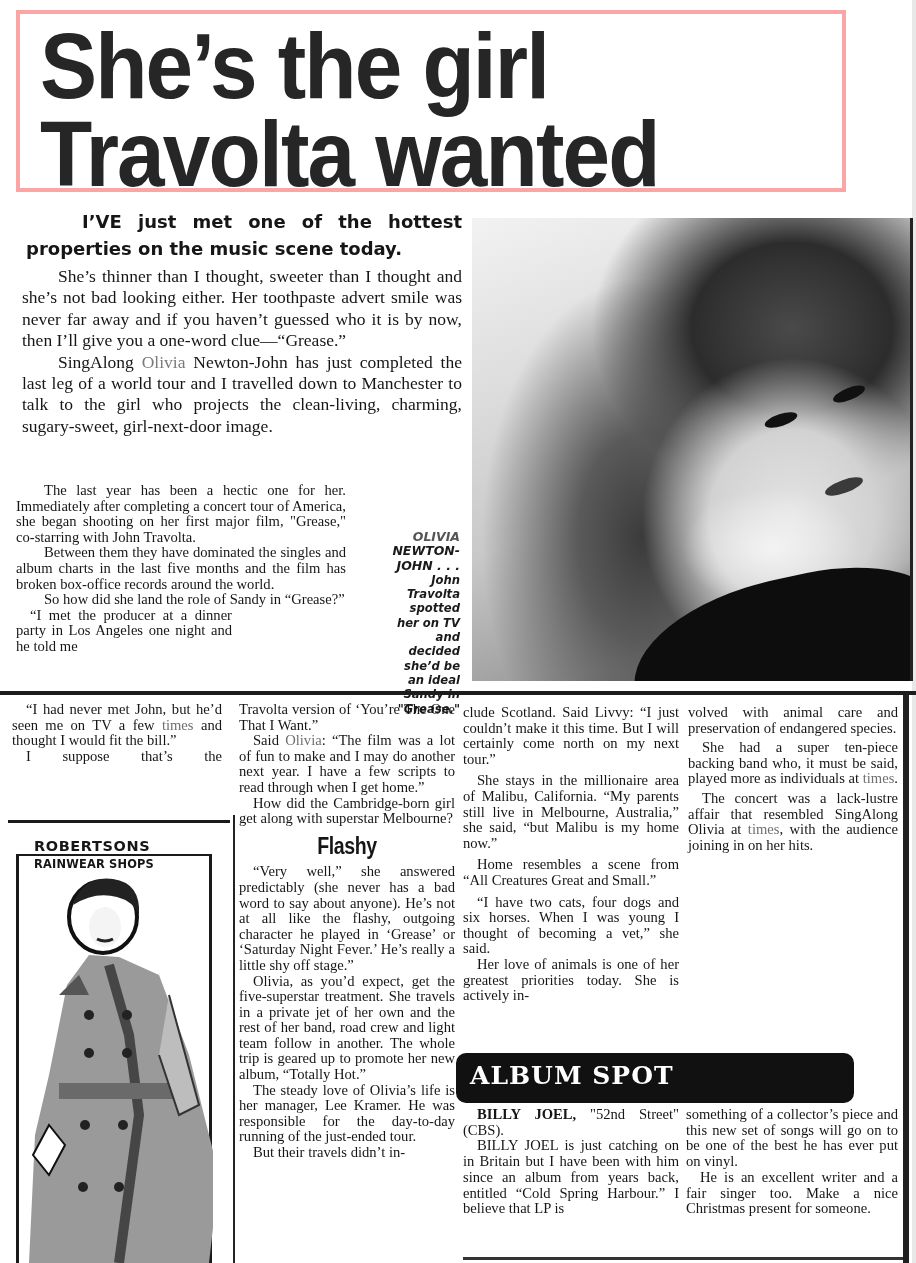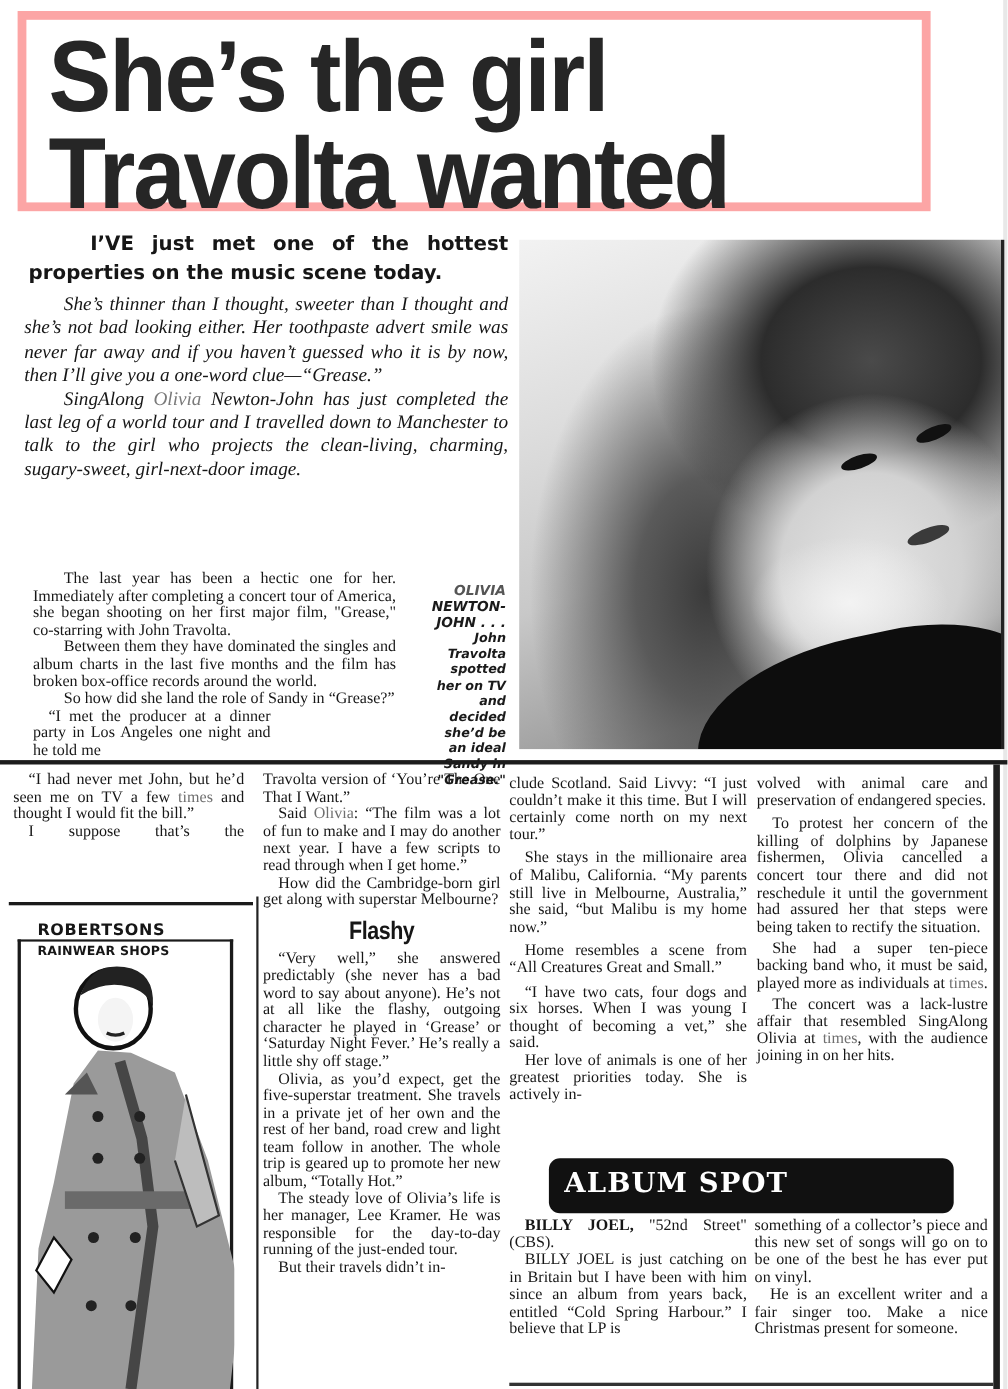--- a/index.html
+++ b/index.html
@@ -1,21 +1,21 @@
 <!DOCTYPE html>
 <html><head>
   <meta charset="utf-8">
   <style>
     * { box-sizing: border-box; margin: 0; padding: 0; }
     html, body { width: 916px; height: 1263px; background: #fff; overflow: hidden; }
     body { position: relative; font-family: "Liberation Serif", "DejaVu Serif", serif; color: #161616; }
 
     .headline-box {
       position: absolute; left: 16px; top: 10px; width: 830px; height: 182px;
-      border: 8px solid #fca5a5; background: #fff;
+      border: 4px solid #fca5a5; background: #fff;
     }
     .headline-line {
       position: absolute; left: 20px; font-family: "Liberation Sans", "DejaVu Sans", sans-serif;
       font-weight: bold; font-size: 92px; line-height: 1; color: #262626;
       letter-spacing: -2px; transform: scaleX(0.93); transform-origin: left top;
       white-space: nowrap;
     }
     .hl1 { top: 6px; }
     .hl2 { top: 94px; }
 
@@ -25,26 +25,26 @@
       position: absolute; left: 26px; top: 208px; width: 436px;
       font-family: "DejaVu Sans", "Liberation Sans", sans-serif; font-weight: bold;
       font-size: 18px; line-height: 27px; text-align: justify; text-align-last: left;
     }
     .intro-first { text-indent: 48px; }
 
     .body-large {
       position: absolute; left: 22px; top: 264px; width: 440px;
       font-size: 17.5px; line-height: 21.4px; text-align: justify;
     }
-    .body-large p { text-indent: 36px; font-style: italic; }
+    .body-large p { text-indent: 36px; }
     .body-large .grey { color: #7a7a7a; }
 
     .body-small {
-      position: absolute; left: 30px; top: 483px; width: 330px;
-      font-size: 14.6px; line-height: 15.6px; text-align: justify; margin-top: 36px;
+      position: absolute; left: 16px; top: 483px; width: 330px;
+      font-size: 14.6px; line-height: 15.6px; text-align: justify;
     }
     .body-small p { text-indent: 28px; }
     .narrow { width: 216px; }
 
     .caption {
       position: absolute; left: 384px; top: 530px; width: 76px; text-align: right;
       font-family: "DejaVu Sans", "Liberation Sans", sans-serif; font-style: italic; font-weight: bold;
       font-size: 11.6px; line-height: 14.3px; color: #1a1a1a;
     }
     .caption .cap-name { font-size: 12.5px; }
@@ -114,21 +114,21 @@
       border-left: 3px solid #1a1a1a; border-right: 3px solid #1a1a1a; border-top: 2px solid #1a1a1a;
     }
     .ad-sub {
       position: absolute; left: 34px; top: 857px; width: 164px;
       font-family: "DejaVu Sans", "Liberation Sans", sans-serif; font-weight: bold;
       font-size: 11.4px; letter-spacing: 0.2px;
     }
     .ad-illustration { position: absolute; left: 19px; top: 875px; width: 194px; height: 388px; }
 
     .album-banner {
-      position: absolute; left: 499px; top: 1053px; width: 368px; height: 50px;
+      position: absolute; left: 456px; top: 1053px; width: 398px; height: 50px;
       background: #111; border-radius: 10px;
     }
     .album-banner span {
       position: absolute; left: 14px; top: 8px; color: #fff;
       font-family: "DejaVu Serif", "Liberation Serif", serif; font-weight: bold; font-size: 25px;
       letter-spacing: 1px;
     }
     .album-col { position: absolute; font-size: 14.6px; line-height: 15.7px; text-align: justify; }
     .album-col p { text-indent: 14px; }
     .album-col p.noind { text-indent: 0; }
@@ -226,21 +226,20 @@
 <div class="col col3">
   <p class="noind">clude Scotland. Said Livvy: “I just couldn’t make it this time. But I will certainly come north on my next tour.”</p>
   <p style="margin-top: 6px;">She stays in the millionaire area of Malibu, California. “My parents still live in Melbourne, Australia,” she said, “but Malibu is my home now.”</p>
   <p style="margin-top: 6px;">Home resembles a scene from “All Creatures Great and Small.”</p>
   <p style="margin-top: 6px;">“I have two cats, four dogs and six horses. When I was young I thought of becoming a vet,” she said.</p>
   <p>Her love of animals is one of her greatest priorities today. She is actively in-</p>
 </div>
 
 <div class="col col4">
   <p class="noind">volved with animal care and preservation of endangered species.</p>
-  <p style="margin-top: 6px;">To protest her concern of the killing of dolphins by Japanese fishermen, Olivia cancelled a concert tour there and did not reschedule it until the government had assured her that steps were being taken to rectify the situation.</p>
   <p style="margin-top: 4px;"><span>She had a super ten-piece backing band who, it must be said, played more as individuals at </span><span class="grey">times</span><span>.</span></p>
   <p style="margin-top: 4px;"><span>The concert was a lack-lustre affair that resembled SingAlong Olivia at </span><span class="grey">times</span><span>, with the audience joining in on her hits.</span></p>
 </div>
 
 <div class="album-banner">
   <span>ALBUM SPOT</span>
 </div>
 
 <div class="album-col ac1">
   <p><b>BILLY JOEL,</b><b style="font-weight: normal;"> "52nd Street" (CBS).</b></p>

